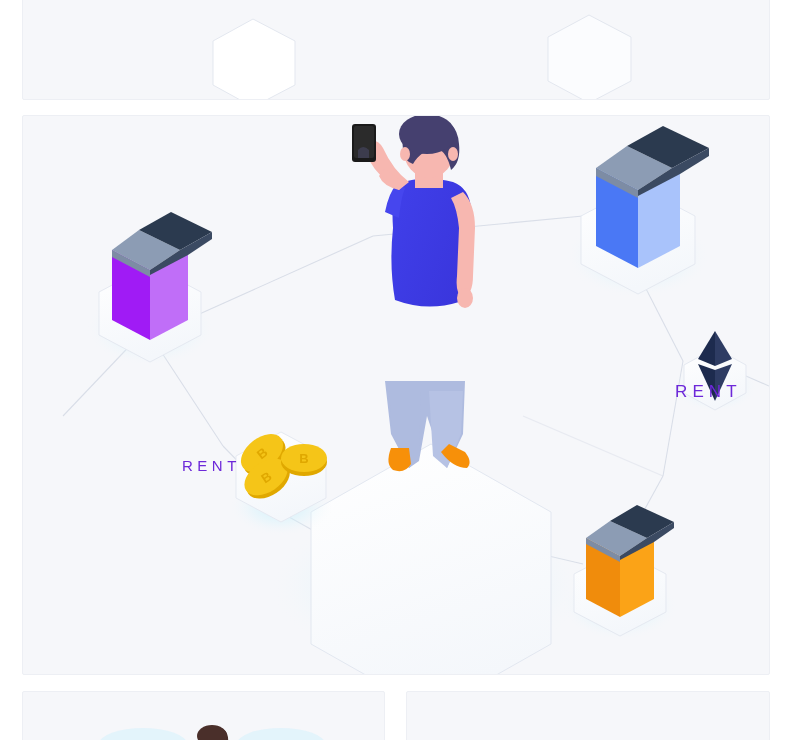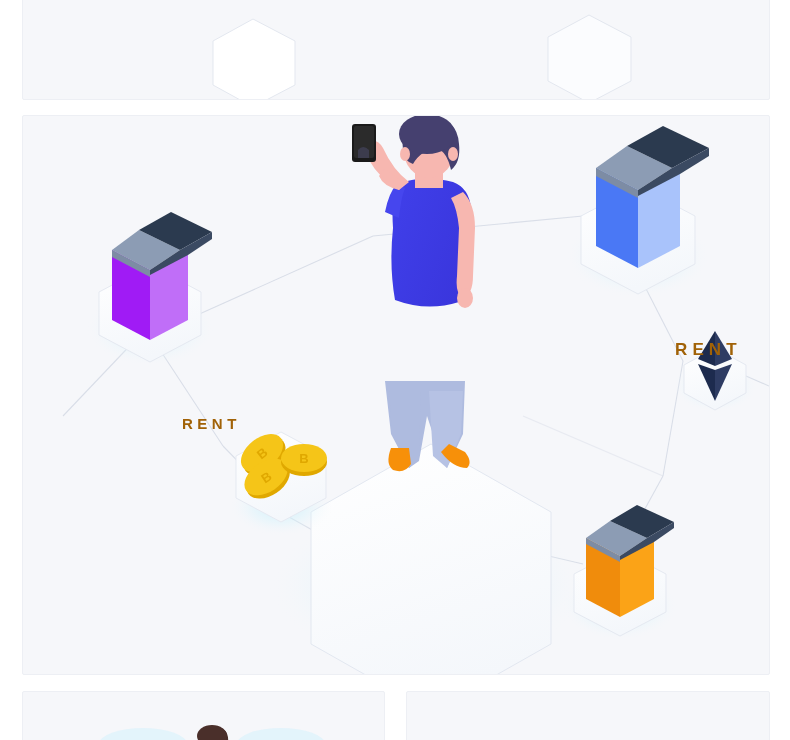--- a/index.html
+++ b/index.html
@@ -19,25 +19,26 @@
   #panel-main{left:22px;top:115px;width:746px;height:558px;}
   #panel-bl{left:22px;top:691px;width:361px;height:140px;}
   #panel-br{left:406px;top:691px;width:362px;height:140px;}
 
   .stage{position:absolute;left:0;top:0;width:100%;height:100%;}
   svg{display:block;overflow:visible;}
 
   .rent-label{
     position:absolute;
     font-family:"Liberation Sans","DejaVu Sans",sans-serif;
-    font-weight:bold;
-    color:#a16207;
+    font-weight:normal;
+    color:#6d28d9;
     letter-spacing:0.30em;
     white-space:nowrap;
     line-height:1;
+    margin-top:42px;
   }
   #rent-blue{left:652px;top:225px;font-size:17px;}
   #rent-purple{left:159px;top:300px;font-size:15px;}
 </style>
 </head>
 <body>
 
 <div class="panel" id="panel-top">
   <svg class="stage" viewBox="0 0 746 358" width="746" height="358">
     <g>

